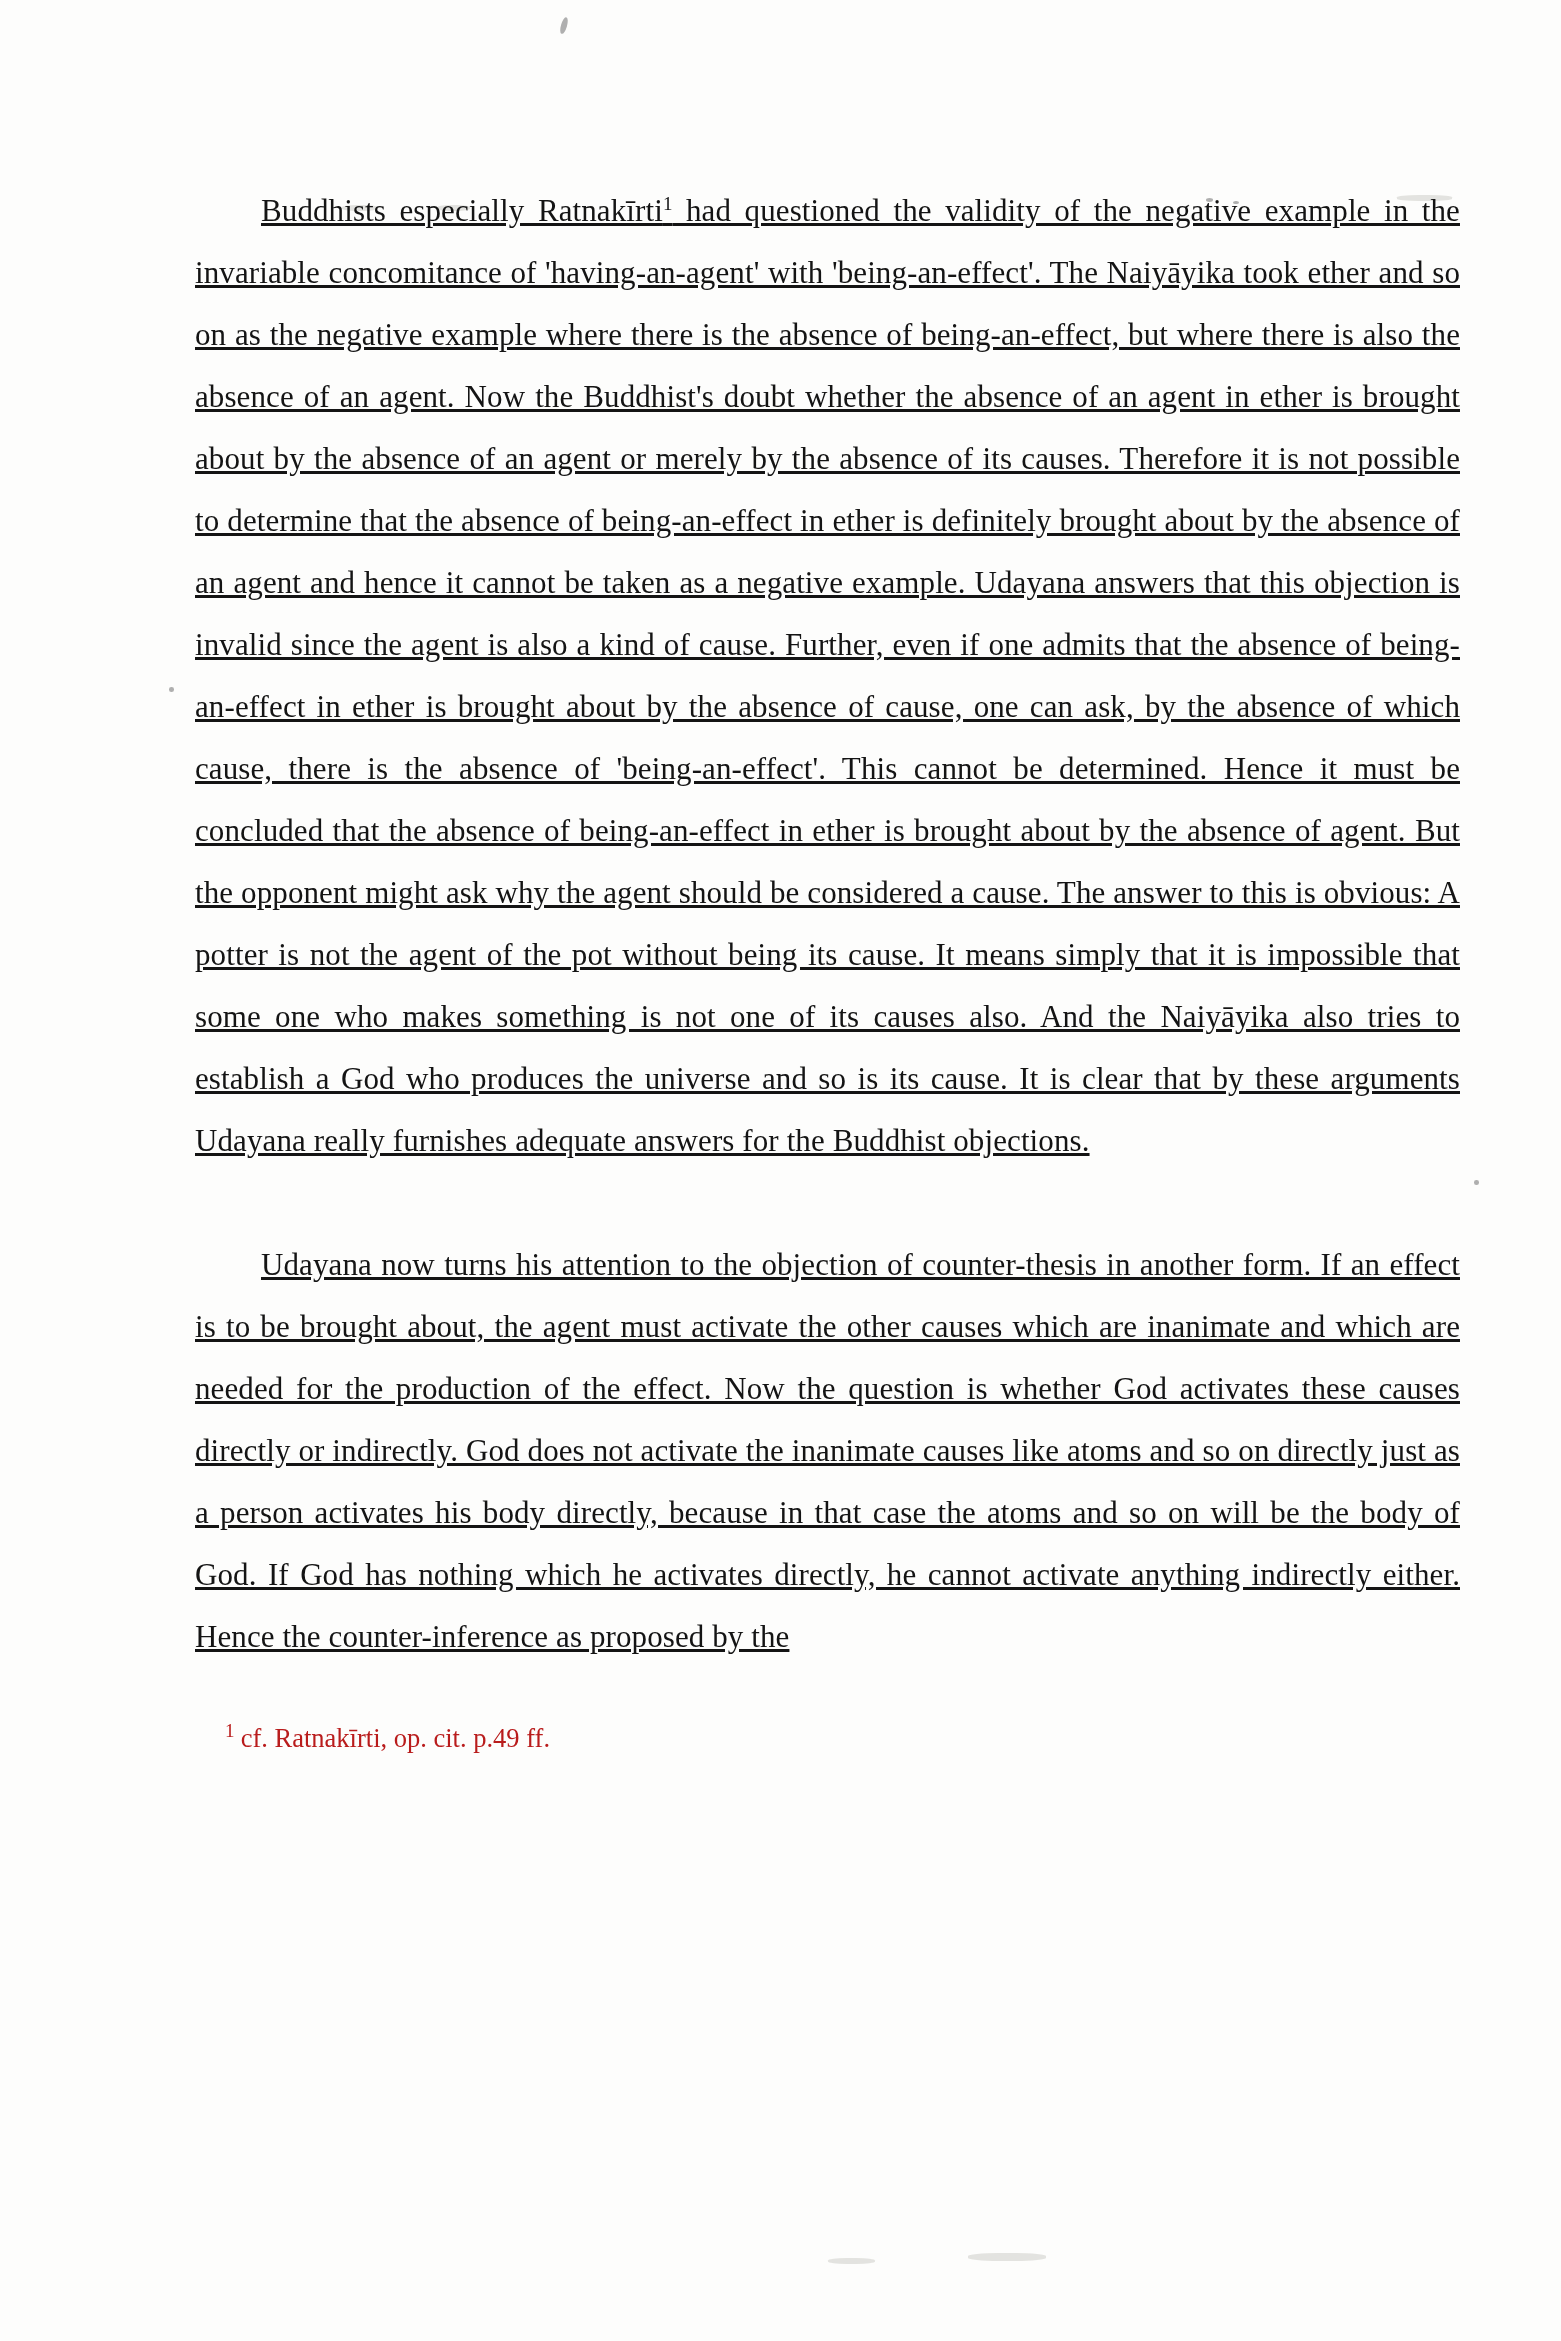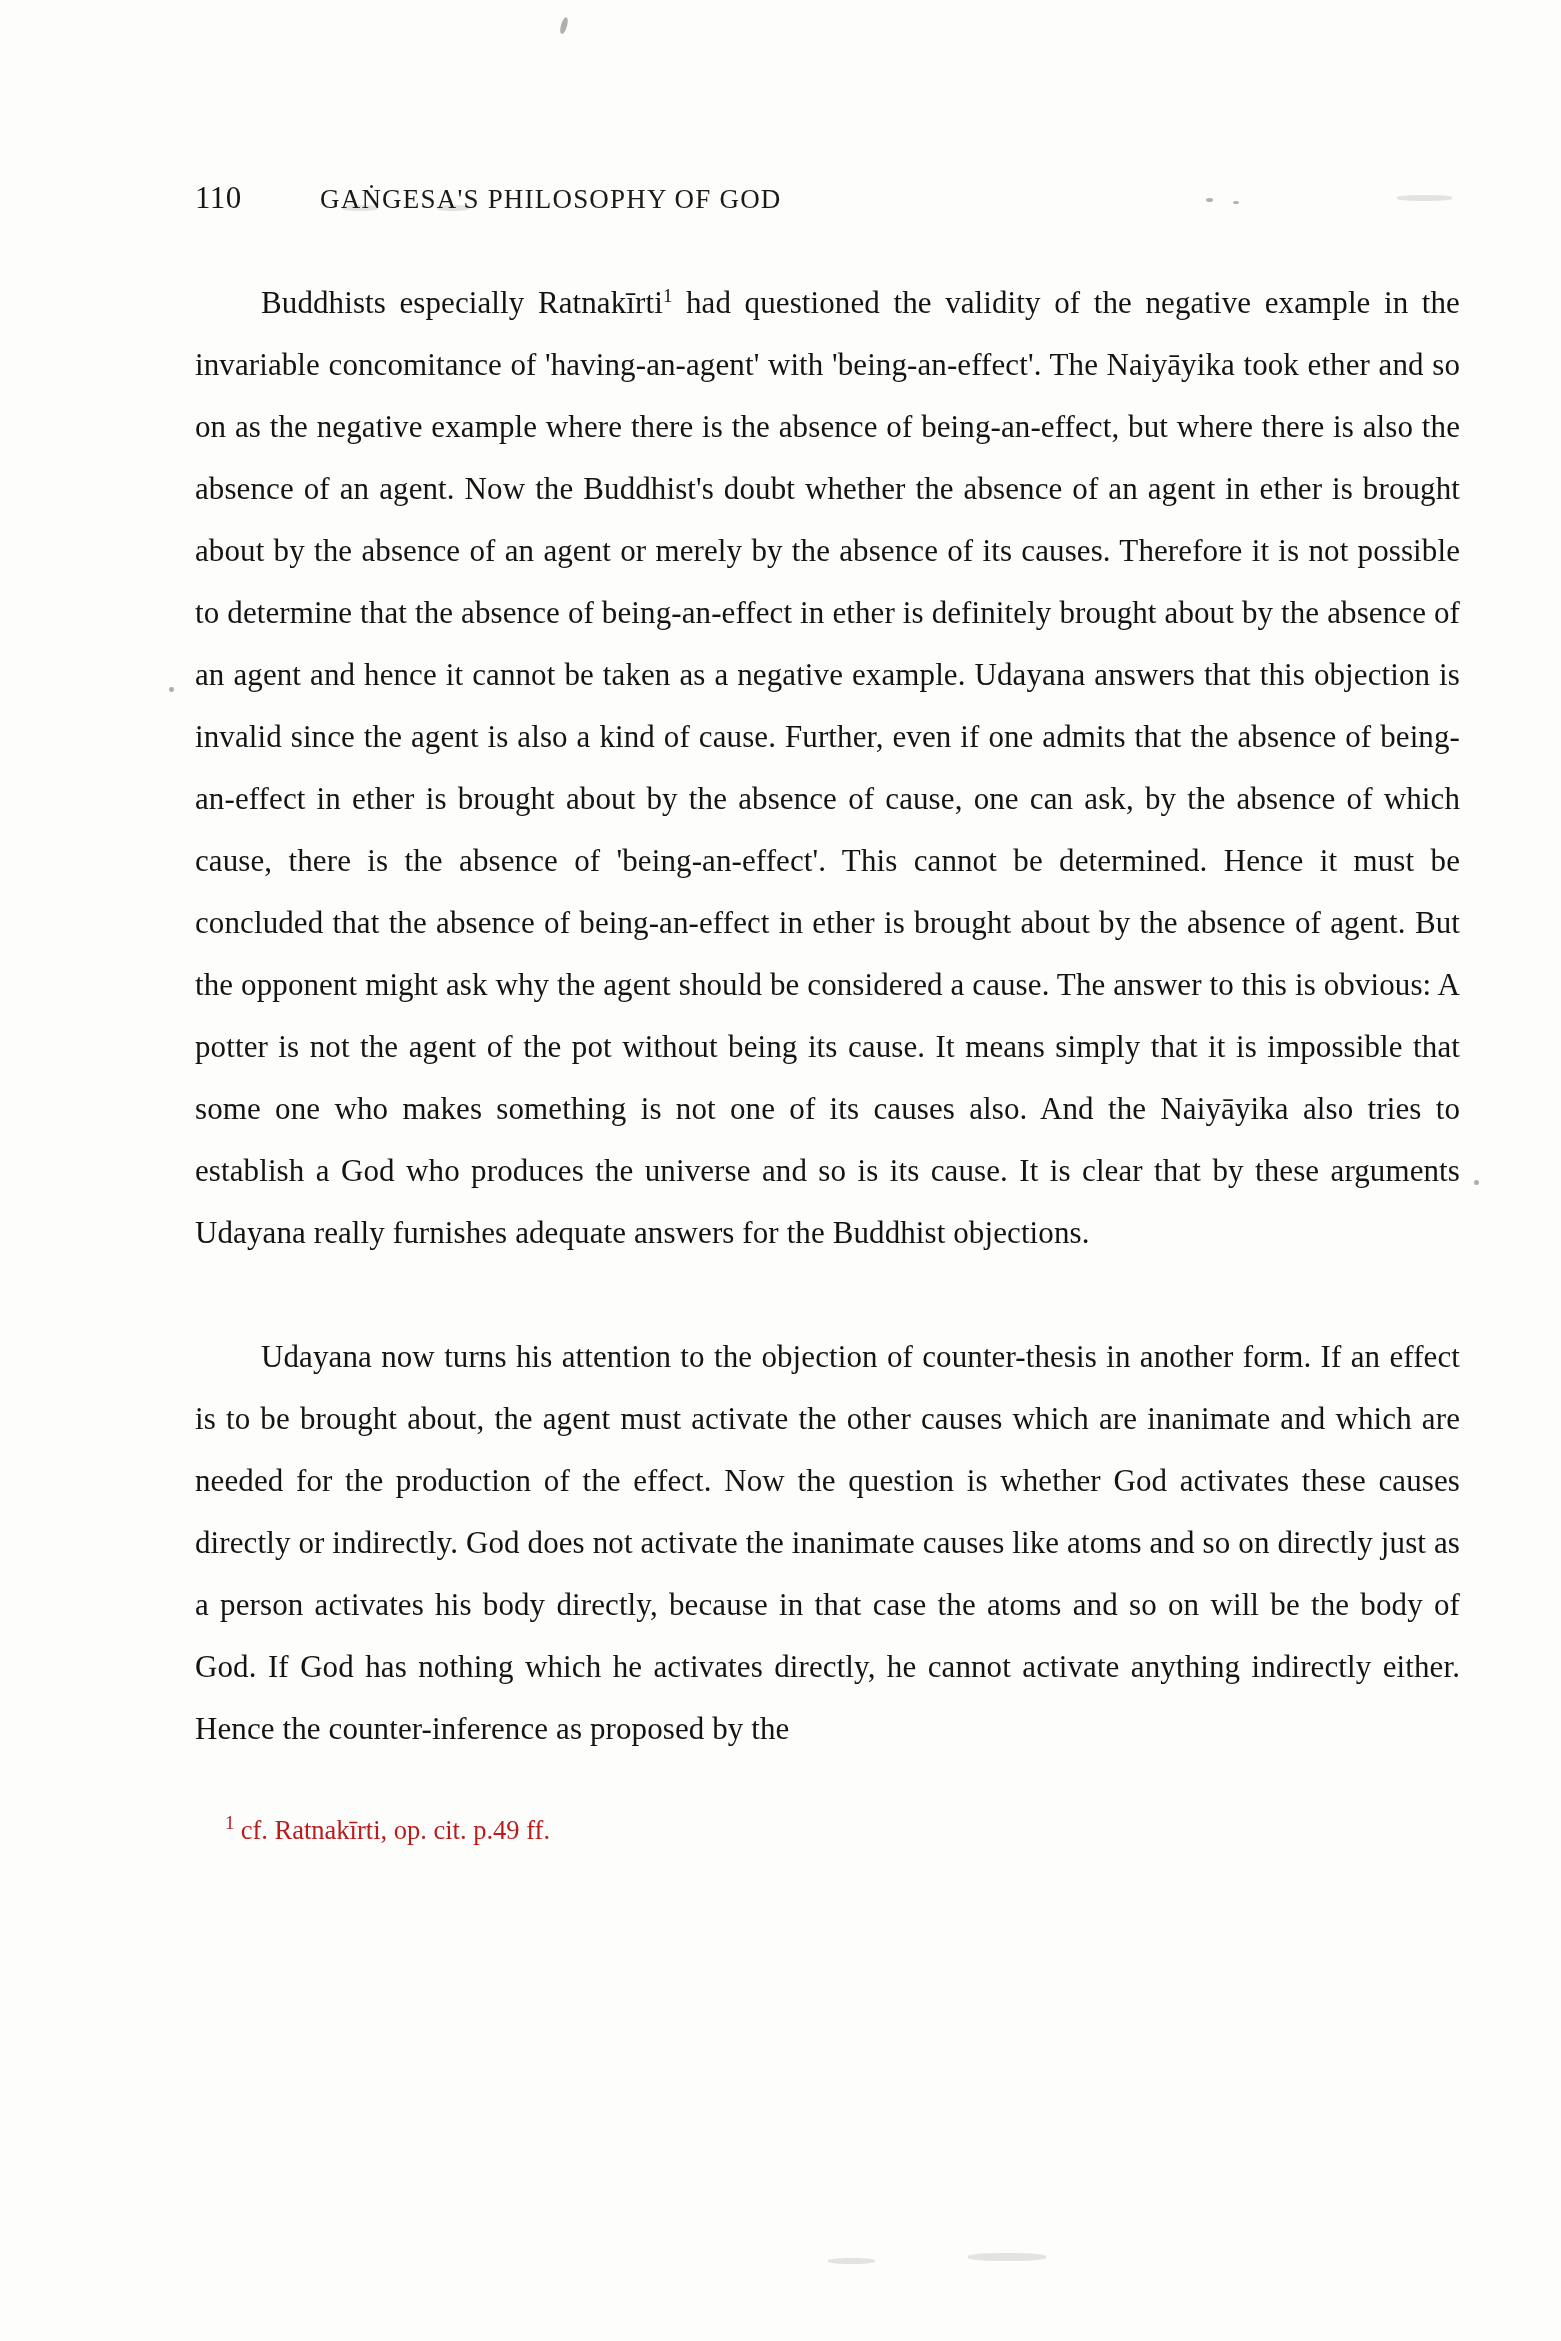--- a/index.html
+++ b/index.html
@@ -54,20 +54,21 @@
     text-align: justify;
     text-justify: inter-word;
     color: #141414;
     letter-spacing: 0.1px;
   }
   .body-text p {
     margin: 0;
   }
   .body-text p.indent {
     text-indent: 66px;
+    text-decoration: underline;
   }
   .para-gap {
     height: 62px;
   }
   sup.fn-ref {
     font-size: 19px;
     vertical-align: super;
     line-height: 0;
   }
   .footnote-rule-area {
@@ -109,24 +110,20 @@
   <div class="smudge" style="left:342px;top:205px;width:36px;height:6.2px;"></div>
   <div class="smudge" style="left:437px;top:205px;width:33px;height:6.2px;"></div>
   <div class="smudge" style="left:1397px;top:195px;width:55px;height:5.5px;"></div>
   <div class="speck" style="left:169px;top:687px;width:4.7px;height:4.7px;"></div>
   <div class="speck" style="left:1474px;top:1180px;width:4.7px;height:4.7px;"></div>
   <div class="smudge" style="left:968px;top:2253px;width:78px;height:7.8px;"></div>
   <div class="smudge" style="left:828px;top:2258px;width:47px;height:6.2px;"></div>
 
   <div class="page-inner">
 
-    <div class="header">
-      <div class="folio">110</div>
-      <div class="running-title">GAṄGESA'S PHILOSOPHY OF GOD</div>
-    </div>
 
     <div class="body-text">
 
       <p class="indent"><span>Buddhists especially Ratnakīrti</span><sup class="fn-ref">1</sup><span> had questioned the validity of the negative example in the invariable concomitance of 'having-an-agent' with 'being-an-effect'. The Naiyāyika took ether and so on as the negative example where there is the absence of being-an-effect, but where there is also the absence of an agent. Now the Buddhist's doubt whether the absence of an agent in ether is brought about by the absence of an agent or merely by the absence of its causes. Therefore it is not possible to determine that the absence of being-an-effect in ether is definitely brought about by the absence of an agent and hence it cannot be taken as a negative example. Udayana answers that this objection is invalid since the agent is also a kind of cause. Further, even if one admits that the absence of being-an-effect in ether is brought about by the absence of cause, one can ask, by the absence of which cause, there is the absence of 'being-an-effect'. This cannot be determined. Hence it must be concluded that the absence of being-an-effect in ether is brought about by the absence of agent. But the opponent might ask why the agent should be considered a cause. The answer to this is obvious: A potter is not the agent of the pot without being its cause. It means simply that it is impossible that some one who makes something is not one of its causes also. And the Naiyāyika also tries to establish a God who produces the universe and so is its cause. It is clear that by these arguments Udayana really furnishes adequate answers for the Buddhist objections.</span></p>
 
       <div class="para-gap"></div>
 
       <p class="indent">Udayana now turns his attention to the objection of counter-thesis in another form. If an effect is to be brought about, the agent must activate the other causes which are inanimate and which are needed for the production of the effect. Now the question is whether God activates these causes directly or indirectly. God does not activate the inanimate causes like atoms and so on directly just as a person activates his body directly, because in that case the atoms and so on will be the body of God. If God has nothing which he activates directly, he cannot activate anything indirectly either. Hence the counter-inference as proposed by the</p>
 
     </div>

